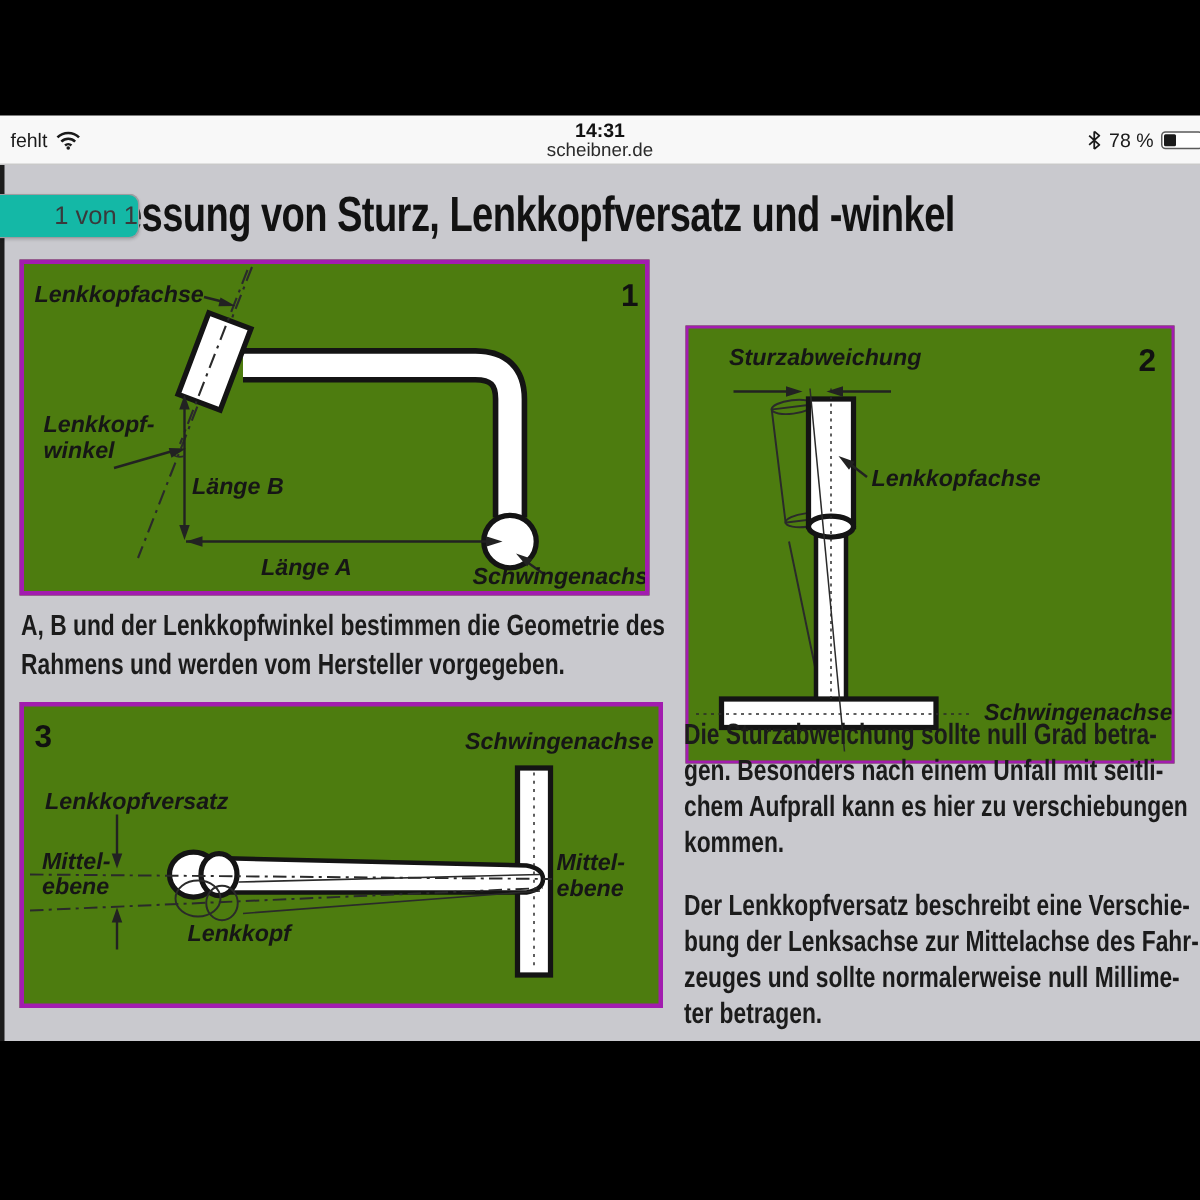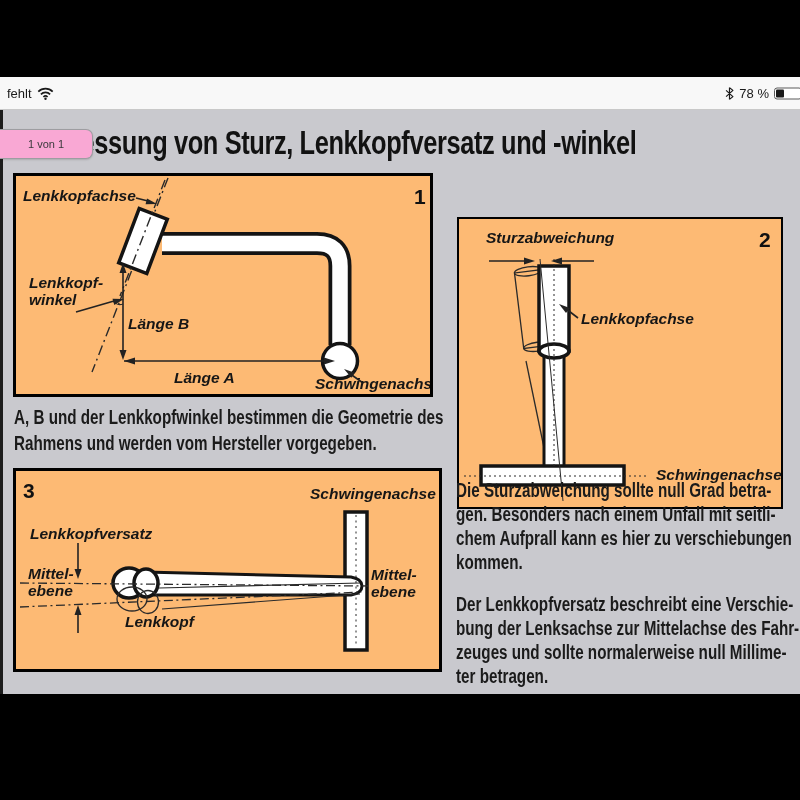--- a/index.html
+++ b/index.html
@@ -16,28 +16,28 @@
            font-size:13px;color:#1a1a1a;}
   .sb-center{position:absolute;left:0;right:0;top:2px;text-align:center;}
   .sb-time{display:block;font-size:13px;font-weight:bold;line-height:15px;color:#111;}
   .sb-site{display:block;font-size:12.5px;line-height:13px;color:#2a2a2a;}
   .sb-right{position:absolute;right:-7px;top:0;height:32px;display:flex;align-items:center;gap:5px;
             font-size:13px;color:#1a1a1a;}
 
   
   .content{position:absolute;left:0;top:110px;width:800px;height:584px;background:#c9c9ce;}
   .edge-strip{position:absolute;left:0;top:0;width:3px;height:584px;background:#1c1c1c;}
-  .badge{position:absolute;left:0;top:19px;width:92px;height:28px;background:#f9a8d4;
+  .badge{position:absolute;left:0;top:19px;width:92px;height:28px;background:#14b8a6;
          border:1px solid #9d9da1;border-left:none;border-radius:0 7px 7px 0;z-index:6;
-         font-size:11px;color:#39393b;text-align:center;line-height:28px;box-shadow:0 1px 2px rgba(0,0,0,.15);}
+         font-size:17px;color:#39393b;text-align:right;line-height:28px;box-shadow:0 1px 2px rgba(0,0,0,.15);}
   .title{position:absolute;left:20px;top:14px;margin:0;font-size:33px;font-weight:bold;
          letter-spacing:-.5px;color:#121212;white-space:nowrap;transform:scaleX(.77);
          transform-origin:left top;}
 
-  .fig{position:absolute;background:#fdba74;border:3px solid #000000;}
+  .fig{position:absolute;background:#4d7c0f;border:3px solid #a21caf;}
   .fig1{left:13px;top:63px;width:414px;height:218px;}
   .fig2{left:457px;top:62px;width:322px;height:288px;border-width:2.5px;margin-top:45px;}
   .fig3{left:13px;top:358px;width:423px;height:198px;}
   .fig svg{display:block;}
 
   .caption{position:absolute;left:14px;top:294px;width:440px;font-size:19.5px;font-weight:bold;
            color:#1b1b1b;line-height:26px;transform:scaleX(.78);transform-origin:left top;white-space:nowrap;}
   .rightcol{position:absolute;left:456px;top:368px;width:352px;font-size:19.5px;font-weight:bold;
             color:#1b1b1b;line-height:24px;transform:scaleX(.78);transform-origin:left top;white-space:nowrap;}
   .rightcol .para + .para{margin-top:18px;}
@@ -58,20 +58,24 @@
 
   <div class="statusbar">
     <div class="sb-left">
       <span>fehlt</span>
       <svg width="17" height="13" viewBox="0 0 17 13">
         <path d="M1.3 4.6 A 10.2 10.2 0 0 1 15.7 4.6" stroke="#1a1a1a" stroke-width="1.7" fill="none"></path>
         <path d="M3.9 7.4 A 6.4 6.4 0 0 1 13.1 7.4" stroke="#1a1a1a" stroke-width="1.7" fill="none"></path>
         <path d="M6.4 10 A 3 3 0 0 1 10.6 10" stroke="#1a1a1a" stroke-width="1.7" fill="none"></path>
         <circle cx="8.5" cy="11.7" r="1.2" fill="#1a1a1a"></circle>
       </svg>
+    </div>
+    <div class="sb-center">
+      <span class="sb-time">14:31</span>
+      <span class="sb-site">scheibner.de</span>
     </div>
     <div class="sb-right">
       <svg width="9" height="13" viewBox="0 0 9 13">
         <path d="M4.5 .6 V12.4 M4.5 .6 L7.9 3.4 L1.1 9.6 M4.5 12.4 L7.9 9.6 L1.1 3.4" stroke="#1a1a1a" stroke-width="1.2" fill="none" stroke-linejoin="round"></path>
       </svg>
       <span>78 %</span>
       <svg width="33" height="13" viewBox="0 0 33 13">
         <rect x="0.5" y="1" width="27" height="11" rx="2.5" fill="#fff" stroke="#5a5a5a" stroke-width="1"></rect>
         <rect x="2" y="2.5" width="8" height="8" rx="1" fill="#1a1a1a"></rect>
         <path d="M28.5 4.5 h2 a1.5 1.5 0 0 1 0 4 h-2 z" fill="#5a5a5a"></path>

